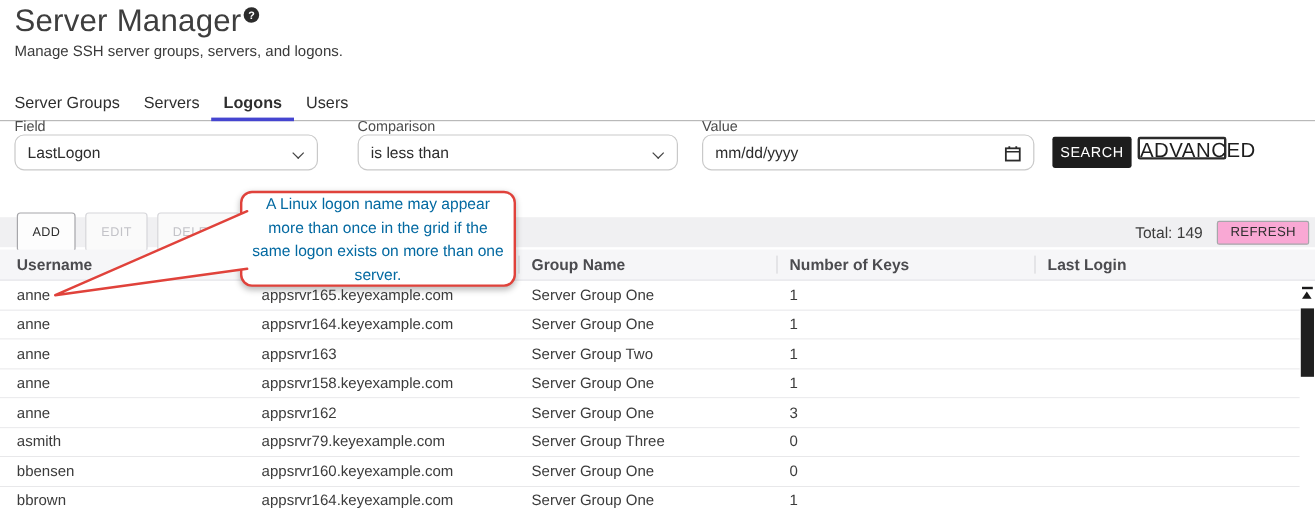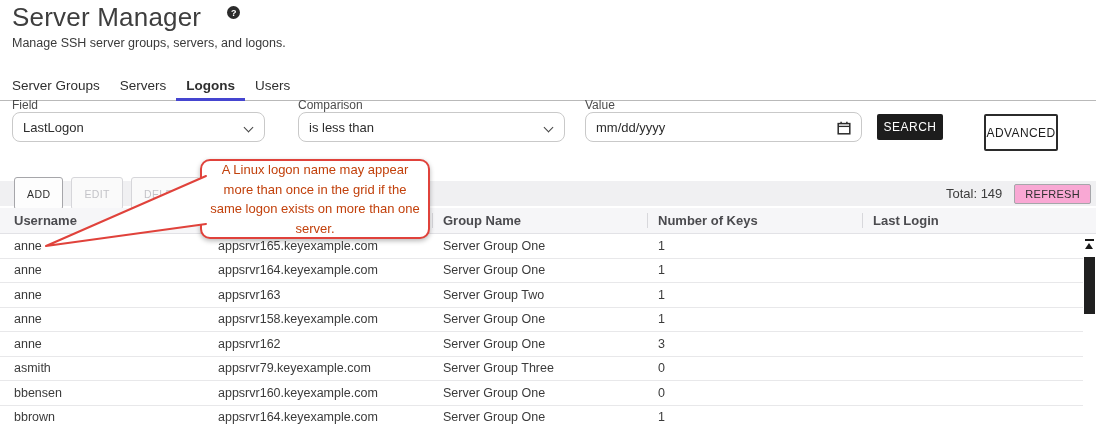--- a/index.html
+++ b/index.html
@@ -1,20 +1,20 @@
 <!DOCTYPE html>
 <html><head>
 <meta charset="utf-8">
 <style>
   * { margin:0; padding:0; box-sizing:border-box; }
   body { background:#fff; font-family:"Liberation Sans", sans-serif; }
   .stage { position:relative; width:1096px; height:427px; background:#fff; overflow:hidden; }
 
   
-  .page-head { position:absolute; left:12px; top:2px; display:flex; align-items:flex-start;gap:24px; }
+  .page-head { position:absolute; left:12px; top:2px; display:flex; align-items:flex-start; }
   .page-title { font-size:26px; font-weight:400; color:#3e3e3e; letter-spacing:.2px; }
   .help-icon { width:13px; height:13px; margin:4px 0 0 2px; border-radius:50%; background:#2b2b2b;
                color:#fff; font-size:9px; font-weight:bold; display:flex; align-items:center;
                justify-content:center; cursor:pointer; }
   .page-sub { position:absolute; left:12px; top:36px; font-size:12.5px; color:#3a3a3a; }
 
   
   .tabbar { position:absolute; left:0; top:76px; width:100%; height:25px; display:flex;
             padding-left:2px; border-bottom:1px solid #b9b9b9; }
   .tab { font-size:13.5px; color:#2f2f2f; padding:2px 10px 6px; cursor:pointer; white-space:nowrap; }
@@ -23,23 +23,23 @@
   
   .flabel { position:absolute; font-size:12px; color:#4c4c4c; top:98px; }
   .ctrl { position:absolute; top:112px; height:30px; border:1px solid #c9c9c9; border-radius:8px;
           background:#fff; display:flex; align-items:center; padding:0 10px; font-size:13px;
           color:#2d2d2d; cursor:pointer;text-align:center; }
   .chev { position:absolute; right:12px; top:11px; width:7px; height:7px;
           border-right:1.6px solid #444; border-bottom:1.6px solid #444; transform:rotate(45deg); }
   .btn-search { position:absolute; top:114px; height:26px; background:#1d1d1d; color:#fff;
                 border:none; font-size:12px; letter-spacing:.5px; border-radius:2px;
                 font-family:inherit; cursor:pointer; }
-  .btn-adv { position:absolute; top:114px; height:37px; background:#fff; color:#1d1d1d;
-             border:2px solid #2b2b2b; font-size:12px; letter-spacing:.4px; border-radius:2px;
-             font-family:inherit; cursor:pointer;margin-left:36px; }
+  .btn-adv { position:absolute; top:114px; height:19px; background:#fff; color:#1d1d1d;
+             border:2px solid #2b2b2b; font-size:17px; letter-spacing:.4px; border-radius:2px;
+             font-family:inherit; cursor:pointer; }
 
   
   .toolbar { position:absolute; left:0; top:181px; width:100%; height:25px; background:#f0f0f2;
              display:flex; align-items:center; padding:0 5px 0 14px; }
   .tbtn { height:33px; padding:0 12px; margin-right:8px; font-size:10.5px; letter-spacing:.4px;
           border-radius:3px; background:#fdfdfd; border:1px solid #a6a6aa; color:#2f2f2f;
           font-family:inherit; cursor:pointer; }
   .tbtn:disabled { border-color:#d6d6da; color:#c3c3c8; background:#fafafa; cursor:default; }
   .tb-spacer { flex:1; }
   .total { font-size:13px; color:#3c3c3c; margin-right:12px; }
@@ -67,21 +67,21 @@
                 border-left:4.5px solid transparent; border-right:4.5px solid transparent;
                 border-bottom:6px solid #1a1a1a; }
   .sb-thumb { position:absolute; left:1px; top:21px; width:11px; height:57px; background:#202020;
               cursor:grab; }
 
   
   .callout { position:absolute; left:200px; top:159px; width:230px; height:80px; background:#fff;
              border:2px solid #e0423b; border-radius:10px; z-index:6;
              box-shadow:0 2px 5px rgba(0,0,0,.28); display:flex; align-items:center;
              justify-content:center; padding:6px 8px; }
-  .callout-text { font-size:13px; line-height:1.5; color:#c2410c; text-align:center; }
+  .callout-text { font-size:13px; line-height:1.5; color:#0369a1; text-align:center; }
   .tail { position:absolute; left:36px; top:166px; z-index:7; }
 </style>
 </head>
 <body>
 
 <div class="stage">
 
   <div class="page-head">
     <span class="page-title">Server Manager</span>
     <span class="help-icon">?</span>

